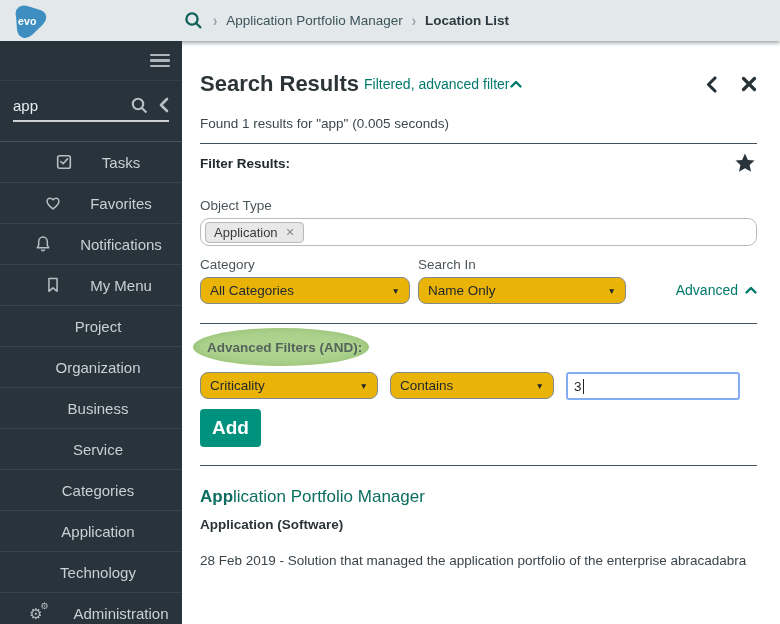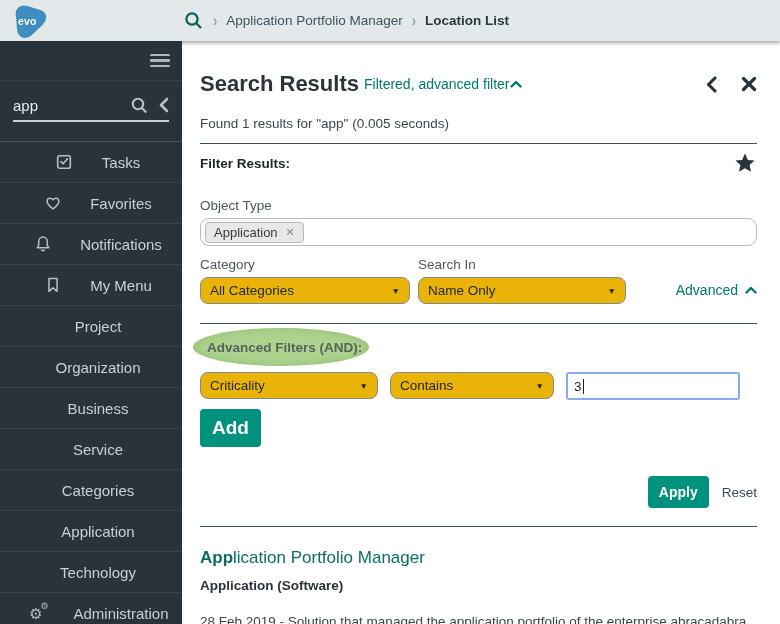--- a/index.html
+++ b/index.html
@@ -289,24 +289,20 @@
         <span class="arrow">▼</span>
       </div>
       <div class="adv-value-input">
         <span>3</span>
         <span class="caret-bar"></span>
       </div>
     </div>
 
     <button class="btn add-btn">Add</button>
 
-    <div class="apply-row">
-      <button class="btn apply-btn">Apply</button>
-      <span class="reset-link">Reset</span>
-    </div>
 
     <div class="divider divider3"></div>
 
     <div class="result">
       <div class="result-title"><b>App</b><span>lication Portfolio Manager</span></div>
       <div class="result-type">Application (Software)</div>
       <div class="result-desc"><span>28 Feb 2019 - </span><span class="it">Solution that managed the application portfolio of the enterprise abracadabra</span></div>
     </div>
 
   </main>

